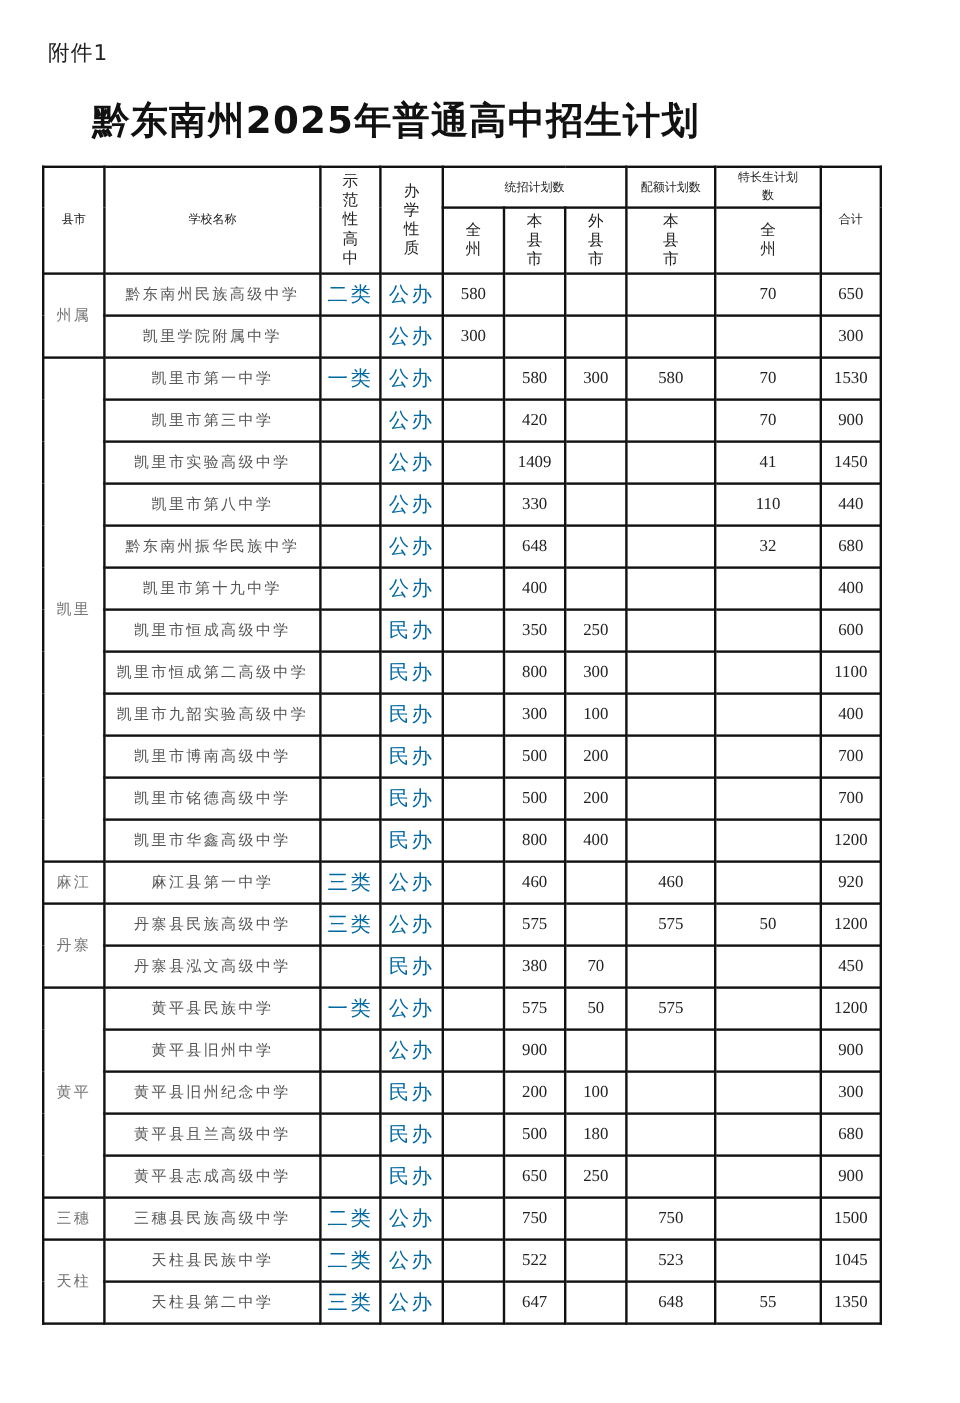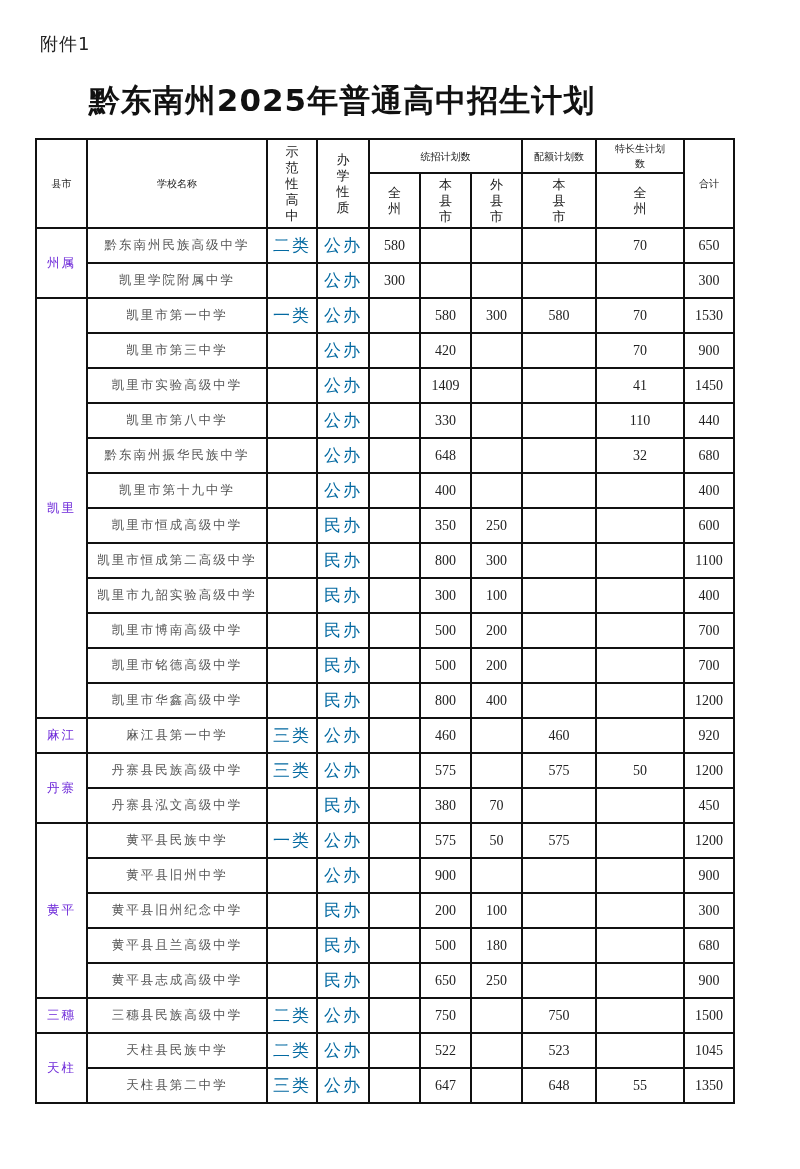--- a/index.html
+++ b/index.html
@@ -2,32 +2,32 @@
 <html><head>
 <meta charset="utf-8">
 <style>
   html, body { margin: 0; padding: 0; background: #ffffff; }
   body { width: 800px; height: 1169px; position: relative; overflow: hidden;
          font-family: "DejaVu Serif", "Liberation Serif", serif; color: #1a1a1a; }
   .attach { position: absolute; left: 40px; top: 32px; font-size: 18px; letter-spacing: 1px;
             font-family: "DejaVu Sans", sans-serif; color: #222; }
   .title { position: absolute; left: 0; width: 660px; top: 80px; text-align: center;
            font-size: 31px; font-weight: bold; letter-spacing: 1px;
-           font-family: "DejaVu Sans", sans-serif; color: #111; margin-left: 12px; }
+           font-family: "DejaVu Sans", sans-serif; color: #111; }
   table.plan { position: absolute; left: 35px; top: 138px; border-collapse: collapse;
                table-layout: fixed; width: 698px; }
   table.plan td, table.plan th { border: 2px solid #111; padding: 0; text-align: center;
                vertical-align: middle; font-weight: normal; }
   th { font-family: "DejaVu Sans", sans-serif; font-size: 10px; color: #222; line-height: 17px; }
   th.v { font-size: 13px; line-height: 16px; }
   th.topleft { text-align: left; padding-left: 2px; line-height: 15px; }
   td { height: 33px; font-size: 13.5px; color: #222; }
   td.name { text-align: left; padding-left: 4px; font-family: Liberation Mono, monospace;
             font-size: 12.5px; letter-spacing: 2px; color: #555; }
-  td.county { font-family: Liberation Mono, monospace; font-size: 12.5px; color: #6d28d9; letter-spacing: 2px; }
+  td.county { font-family: Liberation Mono, monospace; font-size: 12.5px; color: #737373; letter-spacing: 2px; }
   td.cls, td.nature { font-family: Liberation Sans, sans-serif; font-size: 17px; color: #0369a1; letter-spacing: 2px; }
   td.num { font-family: "Liberation Serif", serif; font-size: 14px; color: #222; }
 </style>
 </head>
 <body>
 
 <div class="attach">附件1</div>
 <div class="title">黔东南州2025年普通高中招生计划</div>
 
 <table class="plan">

